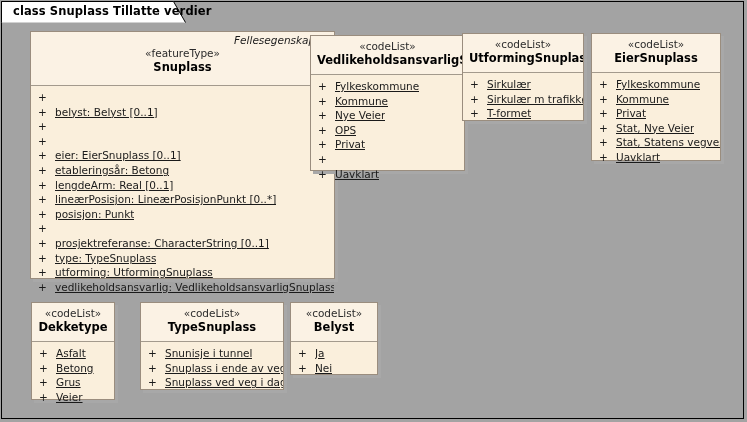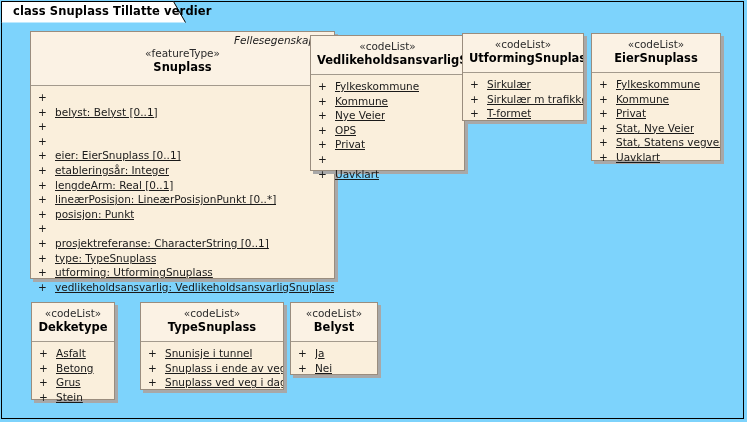--- a/index.html
+++ b/index.html
@@ -8,21 +8,21 @@
     background: #ffffff;
   }
   body {
     font-family: "DejaVu Sans", "Liberation Sans", sans-serif;
   }
 
   #canvas {
     position: relative;
     width: 747px;
     height: 422px;
-    background: #7dd3fc;
+    background: #a3a3a3;
     box-sizing: border-box;
     overflow: hidden;
   }
 
   
   .frame-border {
     position: absolute;
     left: 1px;
     top: 1px;
     width: 743px;
@@ -160,21 +160,21 @@
       </div>
       <div class="attr-row">
         <span class="attr-vis">+</span>
       </div>
       <div class="attr-row">
         <span class="attr-vis">+</span>
         <span class="attr-text">eier: EierSnuplass [0..1]</span>
       </div>
       <div class="attr-row">
         <span class="attr-vis">+</span>
-        <span class="attr-text">etableringsår: Integer</span>
+        <span class="attr-text">etableringsår: Betong</span>
       </div>
       <div class="attr-row">
         <span class="attr-vis">+</span>
         <span class="attr-text">lengdeArm: Real [0..1]</span>
       </div>
       <div class="attr-row">
         <span class="attr-vis">+</span>
         <span class="attr-text">lineærPosisjon: LineærPosisjonPunkt [0..*]</span>
       </div>
       <div class="attr-row">
@@ -306,21 +306,21 @@
       <div class="attr-row">
         <span class="attr-vis">+</span>
         <span class="attr-text">Betong</span>
       </div>
       <div class="attr-row">
         <span class="attr-vis">+</span>
         <span class="attr-text">Grus</span>
       </div>
       <div class="attr-row">
         <span class="attr-vis">+</span>
-        <span class="attr-text">Stein</span>
+        <span class="attr-text">Veier</span>
       </div>
     </div>
   </div>
 
   <div class="uml-box z-low" style="left:140px; top:302px; width:144px; height:88px;">
     <div class="uml-header" style="height:39px;">
       <div class="stereotype">«codeList»</div>
       <div class="classname">TypeSnuplass</div>
     </div>
     <div class="uml-body">

